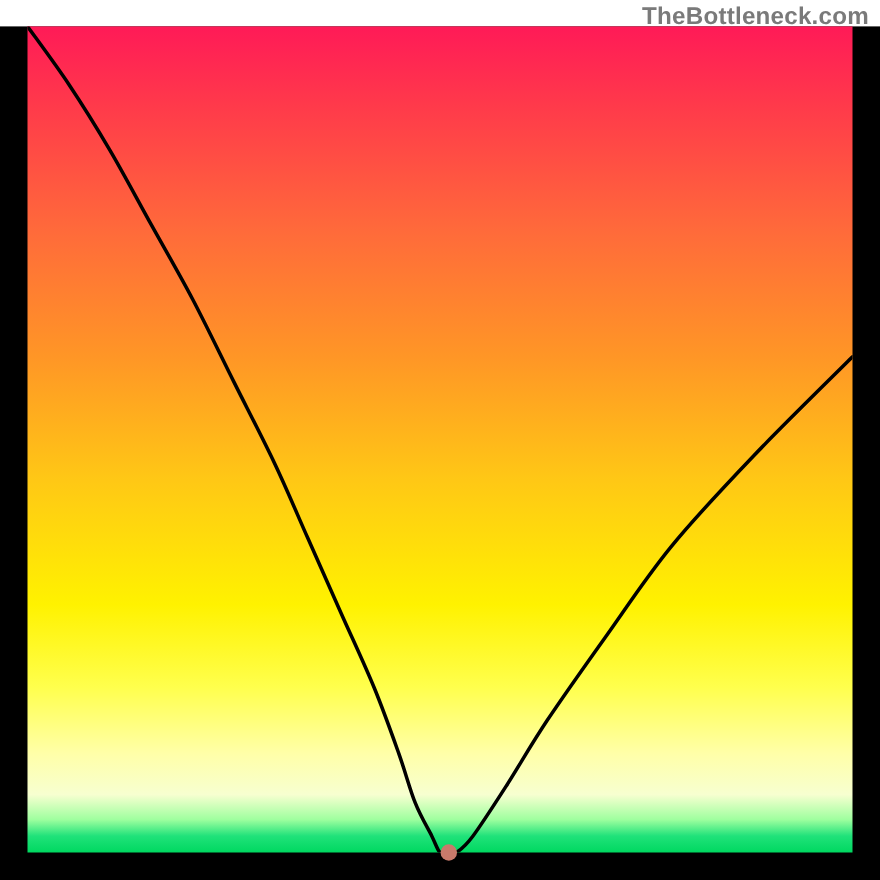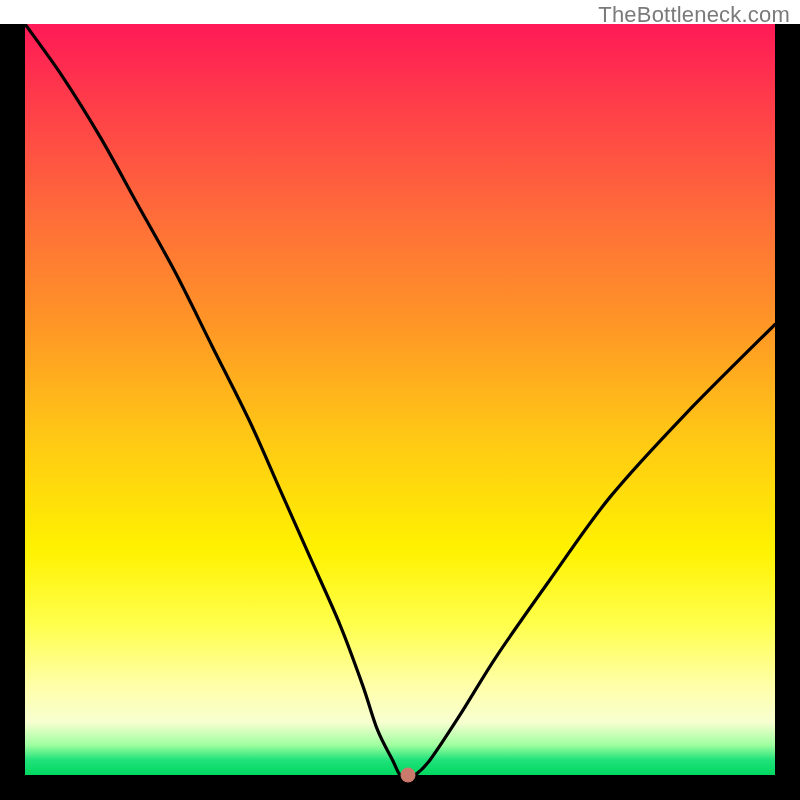--- a/index.html
+++ b/index.html
@@ -15,21 +15,21 @@
     position: relative;
     width: 800px;
     height: 800px;
   }
   .watermark {
     position: absolute;
     top: 2px;
     right: 10px;
     color: #7a7a7a;
     font-size: 22px;
-    font-weight: 400;
+    font-weight: 700;
     letter-spacing: 0.2px;
     z-index: 10;
   }
   .frame {
     position: absolute;
     left: 0;
     top: 24px;
     width: 800px;
     height: 776px;
     background: #000000;

